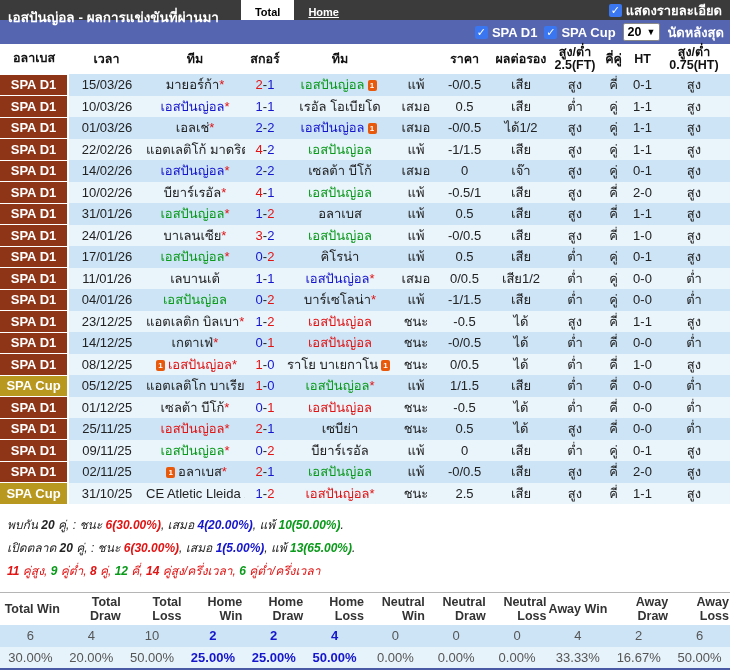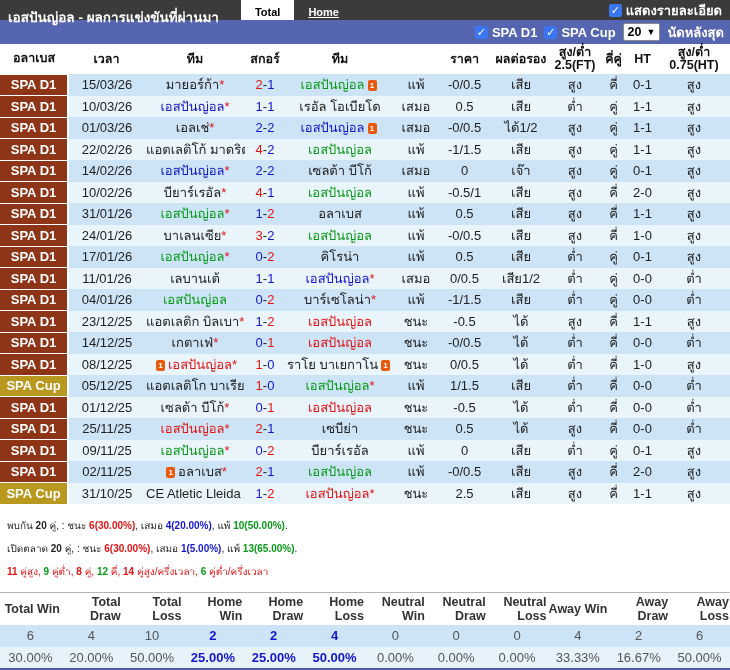--- a/index.html
+++ b/index.html
@@ -47,21 +47,21 @@
   td.lg.cup{background:var(--cup) !important;}
   td.dt{font-size:12px;color:#333;}
   td.res{font-size:12.5px;line-height:11px;white-space:normal;word-break:break-all;padding:0 4px;margin-top:40px;}
   td.ht{font-size:12.5px;color:#222;}
   .c-r{color:var(--red);} .c-b{color:var(--blue);} .c-g{color:var(--green);} .c-k{color:#222;}
   .ast{color:var(--red);}
   .card-icon{display:inline-block;width:9px;height:11px;background:#e8590c;color:#fff;font-size:8px;
              line-height:11px;border-radius:2px;text-align:center;margin:0 3px;font-weight:bold;vertical-align:1px;}
   
   .summary{padding:9px 7px 6px 7px;}
-  .sum-line{font-size:10px;line-height:23px;color:#111;white-space:nowrap;}
+  .sum-line{font-size:12px;line-height:23px;color:#111;white-space:nowrap;font-style:italic;}
   .bold{font-weight:bold;}
   
   table.stats{width:730px;border-collapse:collapse;table-layout:fixed;margin-top:3px;
               border-top:1px solid #b5b5b5;border-bottom:2px solid #4a5aa5;}
   table.stats th{font-size:12.5px;line-height:14px;font-weight:bold;color:#333;background:#fff;
                  padding:2px 1px;height:30px;text-align:right;}
   table.stats td{text-align:center;font-size:13px;color:#555;height:22px;}
   table.stats tr.vals td{background:var(--stripe_a);}
   table.stats tr.pcts td{background:#e7f3fb;}
   table.stats td.hl{color:var(--blue);font-weight:bold;}

